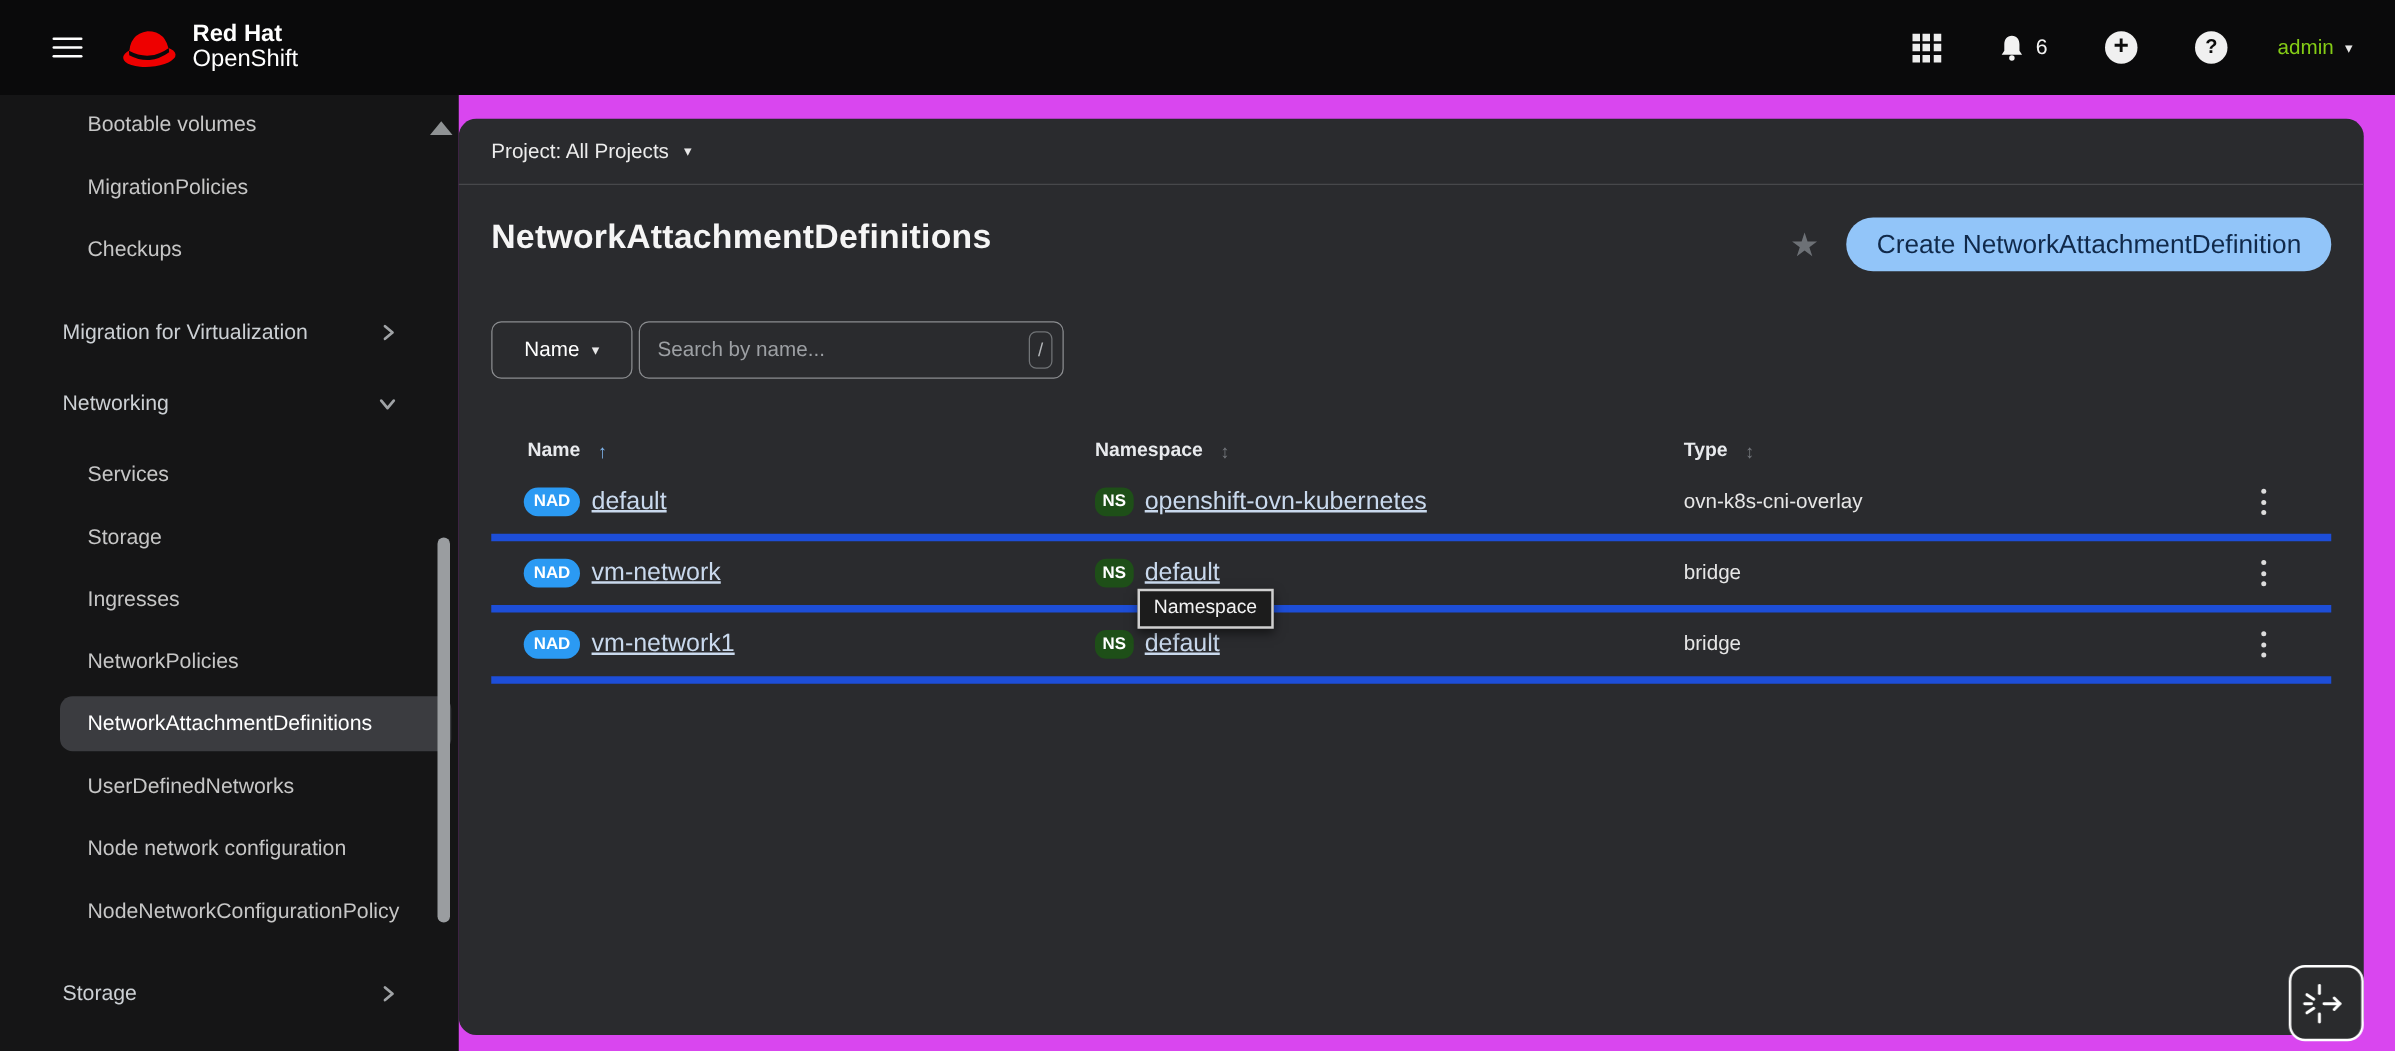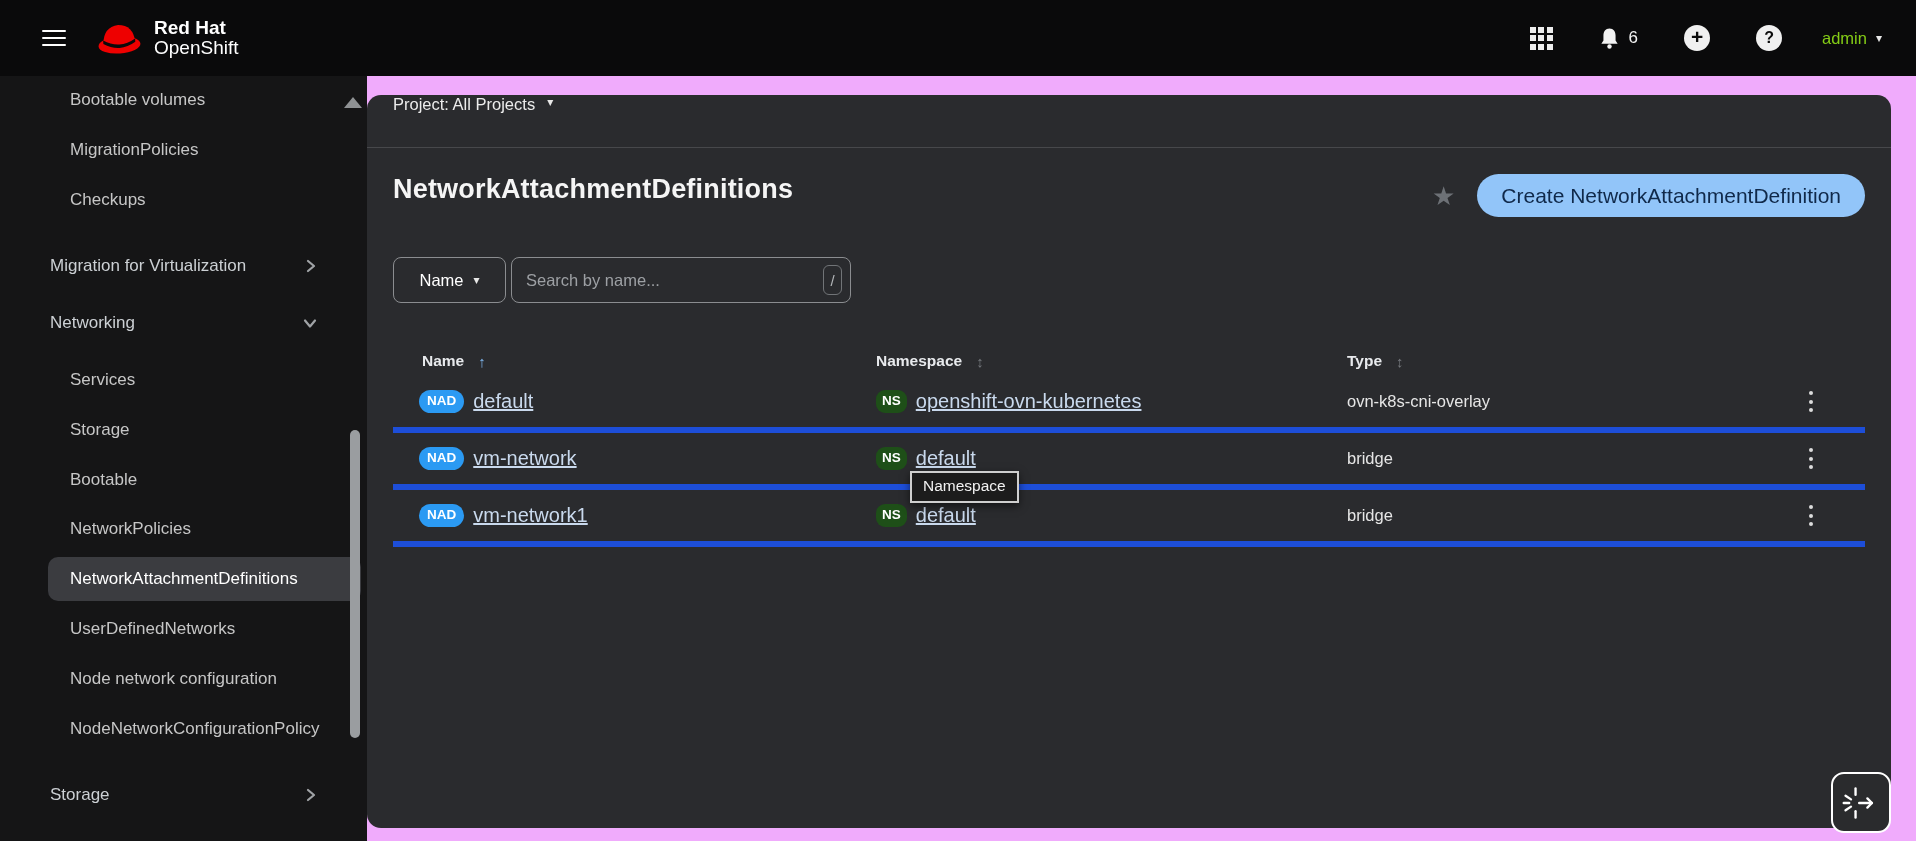--- a/index.html
+++ b/index.html
@@ -21,42 +21,42 @@
   .bell-count { color:#f2f2f2; font-size:17px; margin-left:9px; }
   .circle-icon { width:26px; height:26px; border-radius:50%; background:#f0f0f0; color:#0c0c0c;
     display:flex; align-items:center; justify-content:center; font-weight:bold; margin-left:46px; }
   .circle-icon.plus { font-size:21px; padding-bottom:2px; }
   .circle-icon.quest { font-size:16px; }
   .user-menu { display:flex; align-items:center; margin-left:40px; cursor:pointer; }
   .user-name { color:#84cc16; font-size:16.5px; }
   .caret { color:#e8e8e8; font-size:12px; margin-left:9px; }
 
   
-  .shell { display:flex; height:765px; background:#f0abfc; }
+  .shell { display:flex; height:765px; background:#d946ef; }
 
   
   .sidebar { width:367px; position:relative; background:#151516; flex:none; }
   .nav-item { position:absolute; left:0; right:12px; height:44px; display:flex; align-items:center;
     color:#c6c6c6; font-size:17px; cursor:pointer; }
   .nav-item.top { padding-left:50px; color:#ccd0d4; }
   .nav-item.sub { padding-left:70px; }
   .nav-item.selected { left:48px; right:6px; padding-left:22px; background:#3b3c40;
     border-radius:10px; color:#fff; }
   .nav-chevron { position:absolute; right:38px; display:flex; }
   .scroll-up-tri { position:absolute; top:21px; left:344px; width:0; height:0;
     border-left:9px solid transparent; border-right:9px solid transparent;
     border-bottom:11px solid #8f9294; }
   .side-scrollbar { position:absolute; top:354px; right:7px; width:10px; height:308px;
     background:#9a9da0; border-radius:5px; }
 
   
   .main { flex:1; padding:19px 25px 13px 0; }
   .card { position:relative; height:100%; background:#2a2b2e; border-radius:14px; }
 
-  .project-bar { height:53px; display:flex; padding:0 26px;
+  .project-bar { height:53px; display:flex; align-items:center; padding:0 26px;
     border-bottom:1px solid #47484b; color:#ececec; font-size:16.5px; cursor:pointer; }
   .project-bar .caret { margin-left:12px; }
 
   .page-head { display:flex; align-items:flex-start; justify-content:space-between; padding:26px 26px 0; }
   .page-title { color:#f5f5f5; font-size:27px; font-weight:bold; letter-spacing:.2px; }
   .head-actions { display:flex; align-items:center; }
   .star { color:#6d7176; font-size:26px; margin-right:22px; cursor:pointer; line-height:1; }
   .create-btn { height:43px; border:none; border-radius:22px; background:#92c5f9; color:#10294a;
     font-size:21px; font-family:inherit; padding:0 24px; cursor:pointer; }
 
@@ -184,21 +184,21 @@
       </span>
     </div>
 
     <div class="nav-item sub" style="top:282px">
         <span>Services</span>
       </div>
     <div class="nav-item sub" style="top:332px">
         <span>Storage</span>
       </div>
     <div class="nav-item sub" style="top:382px">
-        <span>Bootable</span>
+        <span>Ingresses</span>
       </div>
     <div class="nav-item sub" style="top:431px">
         <span>NetworkPolicies</span>
       </div>
     <div class="nav-item sub selected" style="top:481px">
         <span>NetworkAttachmentDefinitions</span>
       </div>
     <div class="nav-item sub" style="top:531px">
         <span>UserDefinedNetworks</span>
       </div>

